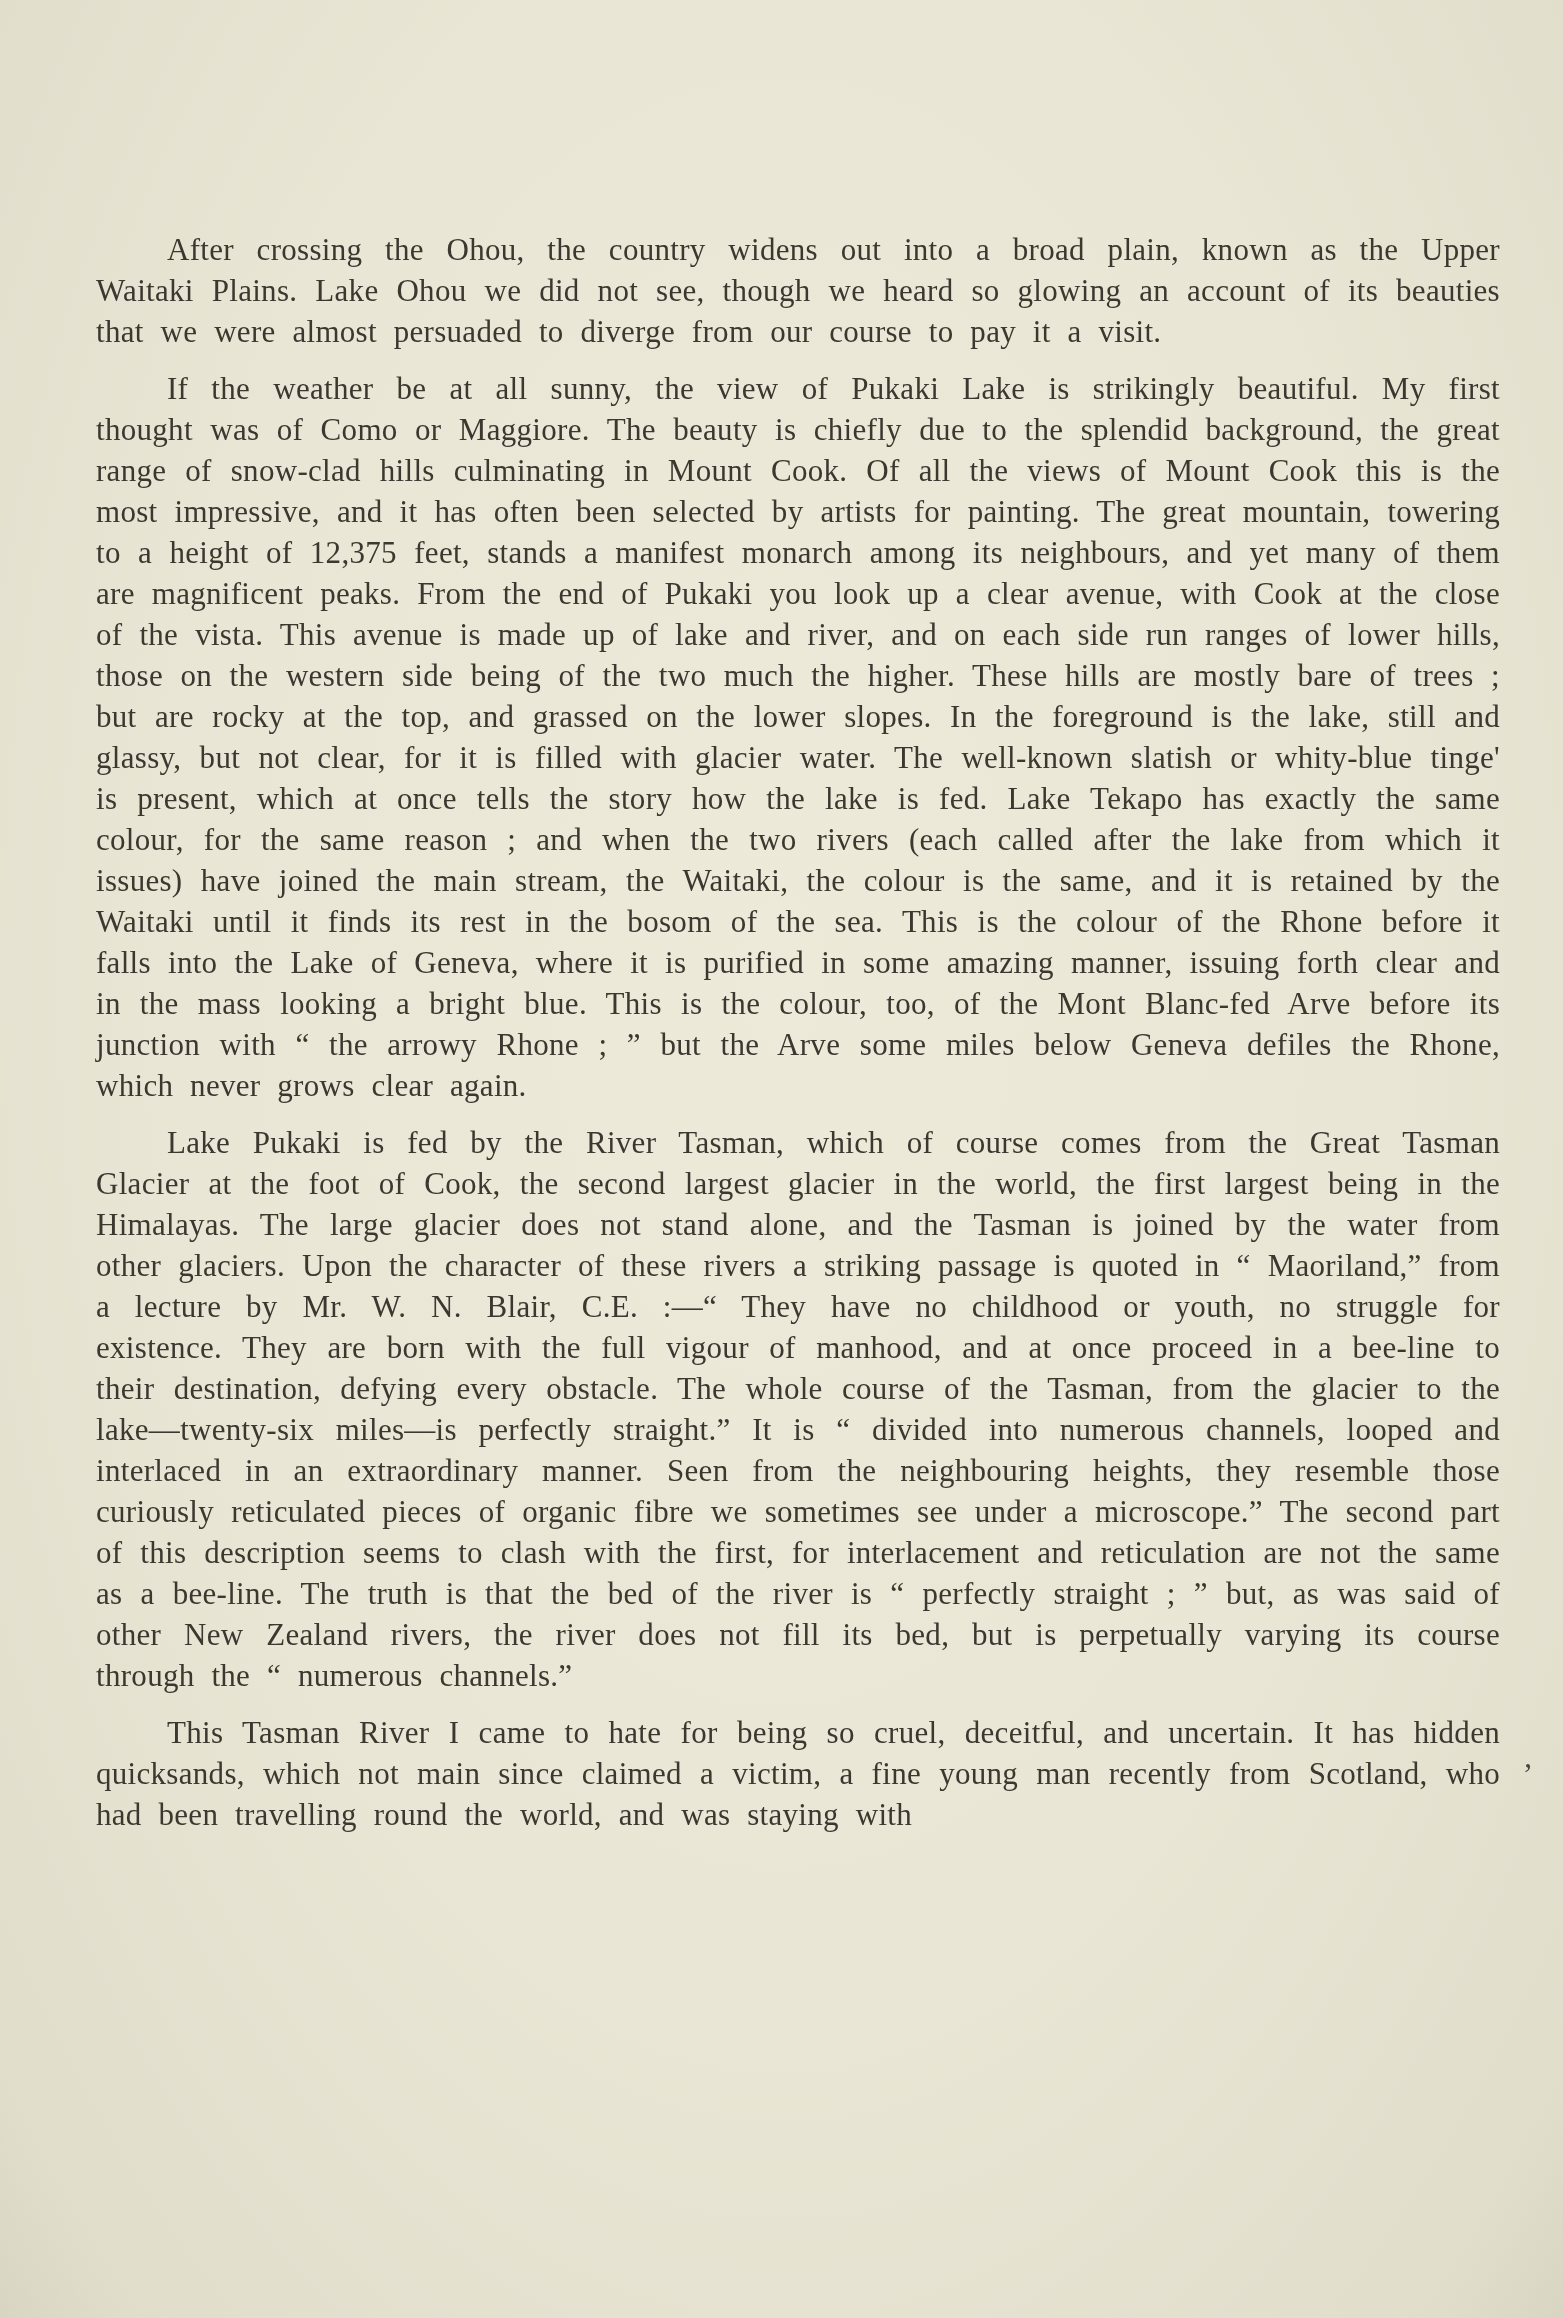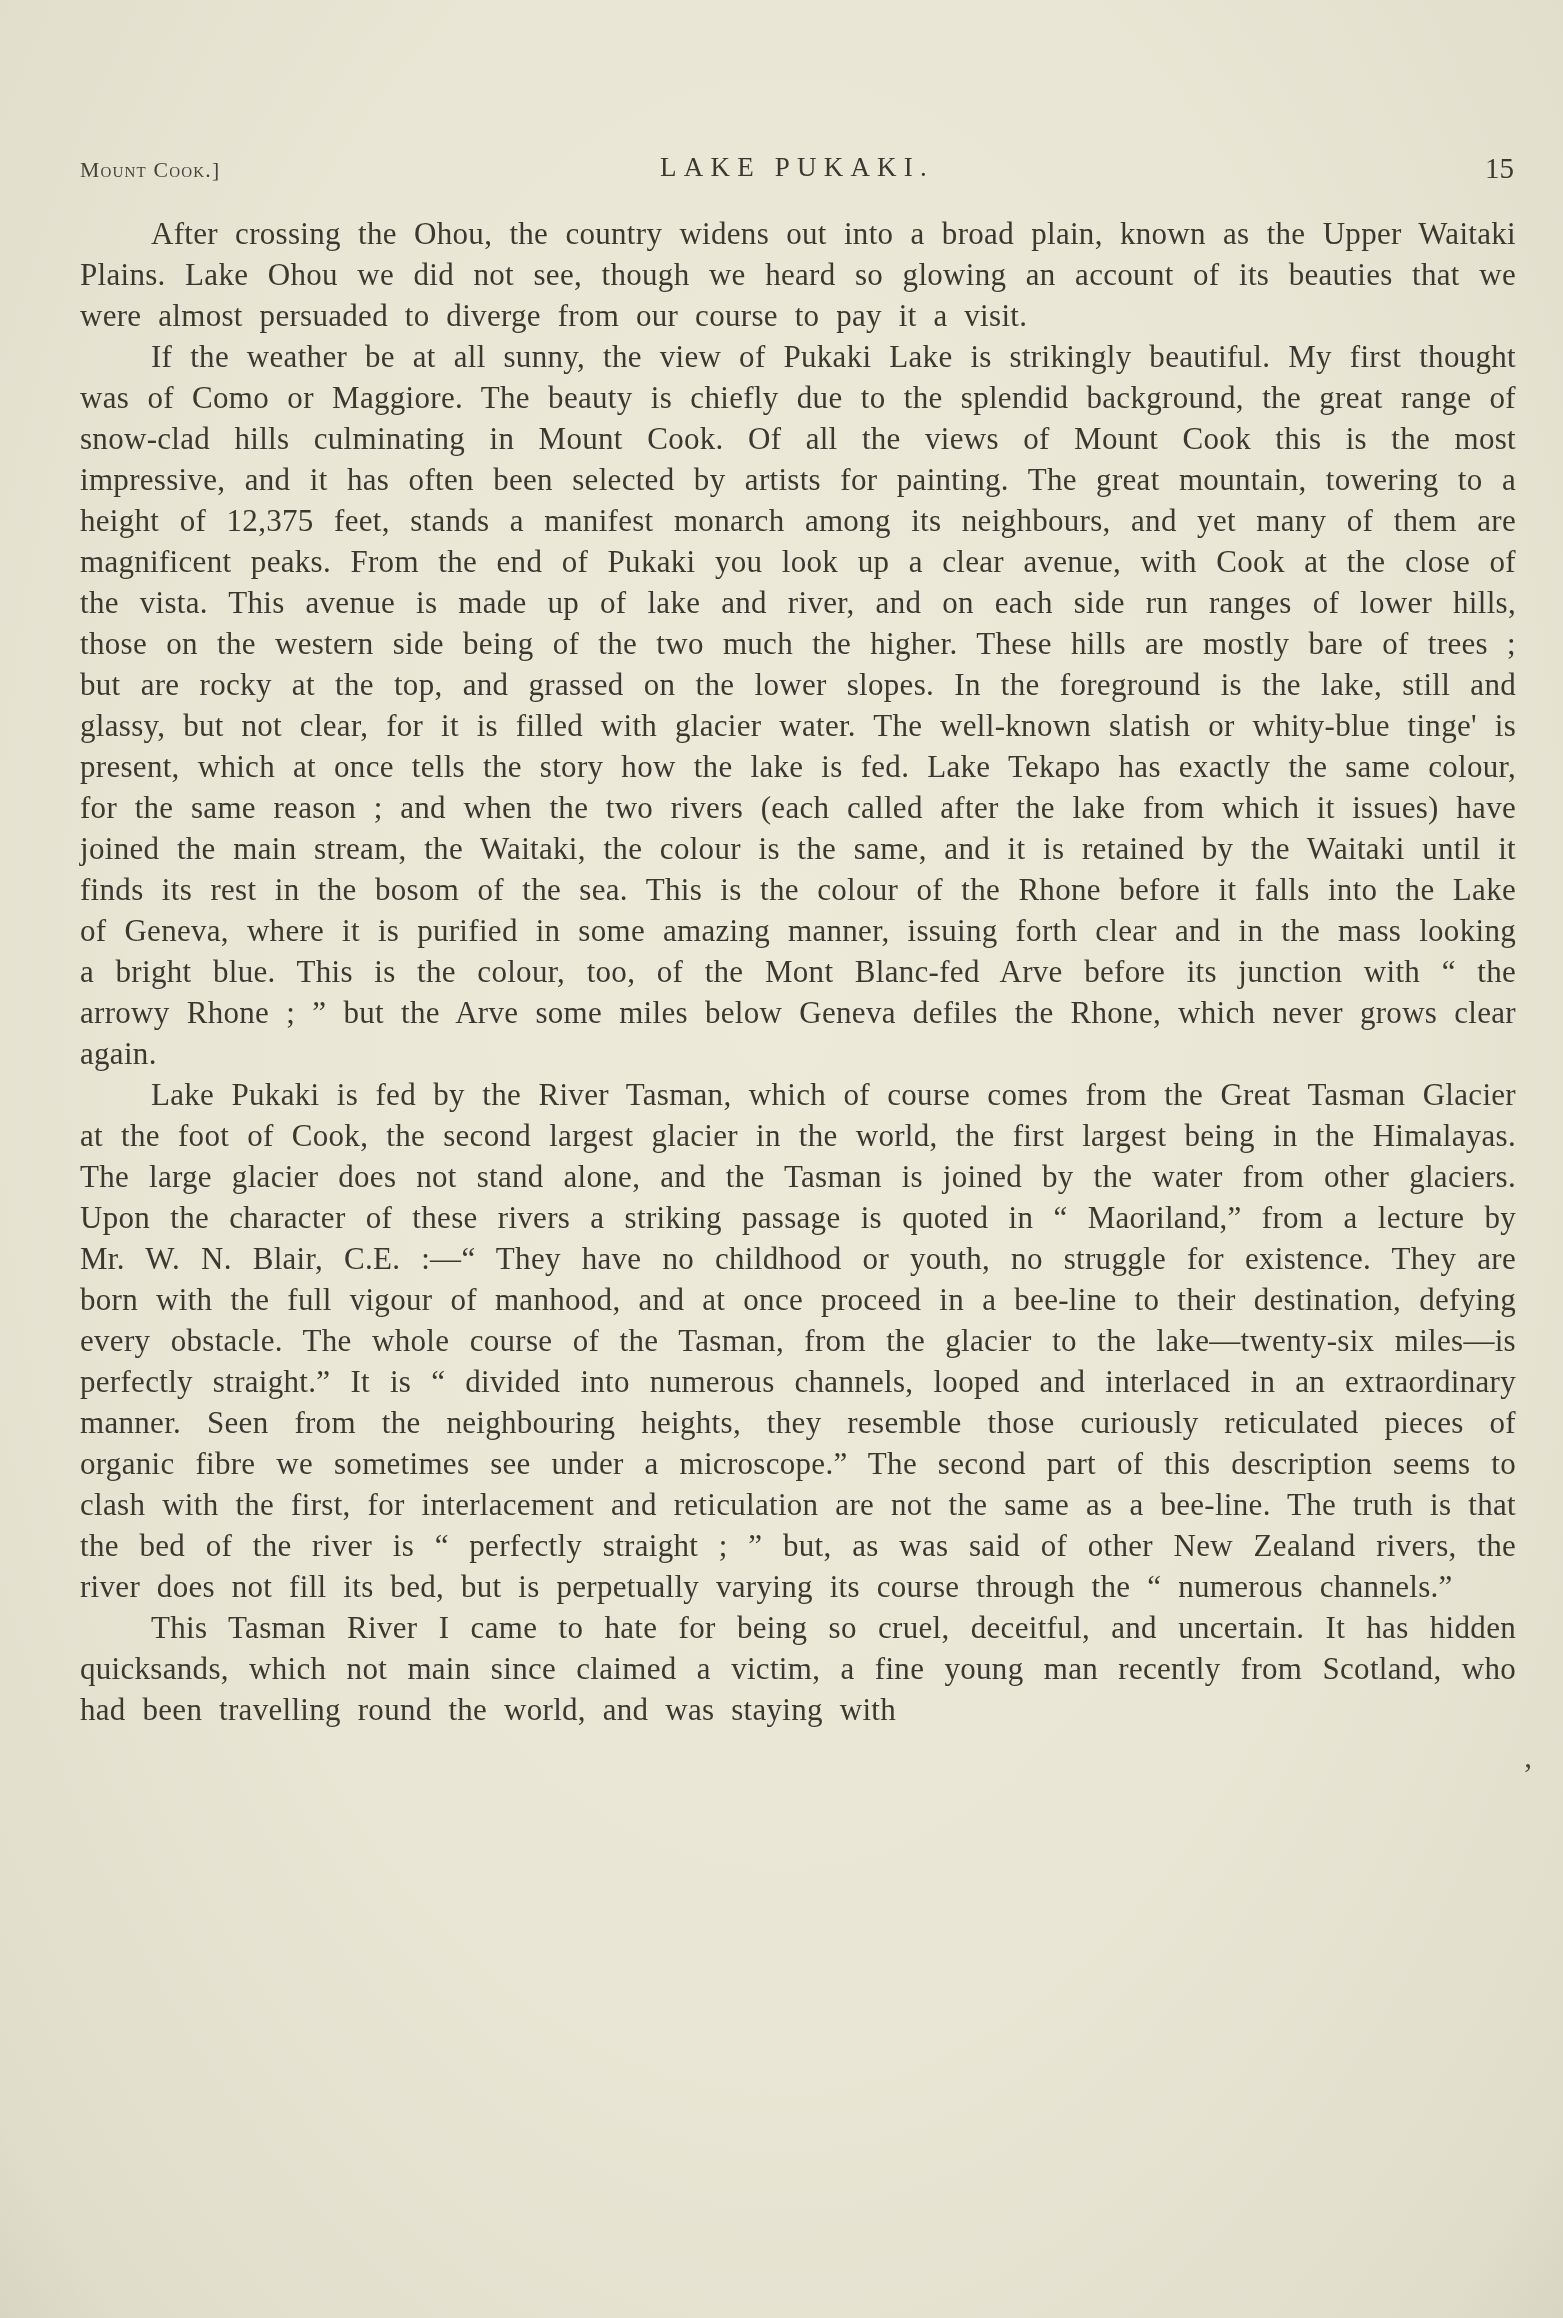--- a/index.html
+++ b/index.html
@@ -58,41 +58,36 @@
     top: 213px;
     left: 80px;
     width: 1436px;
     font-size: 31px;
     line-height: 41px;
     text-align: justify;
     letter-spacing: 0.3px;
     word-spacing: 8.8px;
   }
   .para {
-    margin: 0;
+    margin: 16px;
     text-indent: 71px;
   }
   .stray-mark {
     position: absolute;
     right: 32px;
     top: 1739px;
     font-size: 31px;
     color: #4a463e;
   }
 </style>
 </head>
 <body>
 
 <div class="page">
 
-  <header class="running-head">
-    <span class="head-left">Mount Cook.]</span>
-    <span class="head-center">LAKE  PUKAKI.</span>
-    <span class="head-right">15</span>
-  </header>
 
   <main class="text-block">
     <p class="para">After crossing the Ohou, the country widens out into a broad plain, known as the Upper Waitaki Plains. Lake Ohou we did not see, though we heard so glowing an account of its beauties that we were almost persuaded to diverge from our course to pay it a visit.</p>
     <p class="para">If the weather be at all sunny, the view of Pukaki Lake is strikingly beautiful. My first thought was of Como or Maggiore. The beauty is chiefly due to the splendid background, the great range of snow-clad hills culminating in Mount Cook. Of all the views of Mount Cook this is the most impressive, and it has often been selected by artists for painting. The great mountain, towering to a height of 12,375 feet, stands a manifest monarch among its neighbours, and yet many of them are magnificent peaks. From the end of Pukaki you look up a clear avenue, with Cook at the close of the vista. This avenue is made up of lake and river, and on each side run ranges of lower hills, those on the western side being of the two much the higher. These hills are mostly bare of trees ; but are rocky at the top, and grassed on the lower slopes. In the foreground is the lake, still and glassy, but not clear, for it is filled with glacier water. The well-known slatish or whity-blue tinge' is present, which at once tells the story how the lake is fed. Lake Tekapo has exactly the same colour, for the same reason ; and when the two rivers (each called after the lake from which it issues) have joined the main stream, the Waitaki, the colour is the same, and it is retained by the Waitaki until it finds its rest in the bosom of the sea. This is the colour of the Rhone before it falls into the Lake of Geneva, where it is purified in some amazing manner, issuing forth clear and in the mass looking a bright blue. This is the colour, too, of the Mont Blanc-fed Arve before its junction with “ the arrowy Rhone ; ” but the Arve some miles below Geneva defiles the Rhone, which never grows clear again.</p>
     <p class="para">Lake Pukaki is fed by the River Tasman, which of course comes from the Great Tasman Glacier at the foot of Cook, the second largest glacier in the world, the first largest being in the Himalayas. The large glacier does not stand alone, and the Tasman is joined by the water from other glaciers. Upon the character of these rivers a striking passage is quoted in “ Maoriland,” from a lecture by Mr. W. N. Blair, C.E. :—“ They have no childhood or youth, no struggle for existence. They are born with the full vigour of manhood, and at once proceed in a bee-line to their destination, defying every obstacle. The whole course of the Tasman, from the glacier to the lake—twenty-six miles—is perfectly straight.” It is “ divided into numerous channels, looped and interlaced in an extraordinary manner. Seen from the neighbouring heights, they resemble those curiously reticulated pieces of organic fibre we sometimes see under a microscope.” The second part of this description seems to clash with the first, for interlacement and reticulation are not the same as a bee-line. The truth is that the bed of the river is “ perfectly straight ; ” but, as was said of other New Zealand rivers, the river does not fill its bed, but is perpetually varying its course through the “ numerous channels.”</p>
     <p class="para">This Tasman River I came to hate for being so cruel, deceitful, and uncertain. It has hidden quicksands, which not main since claimed a victim, a fine young man recently from Scotland, who had been travelling round the world, and was staying with</p>
   </main>
 
   <span class="stray-mark">,</span>
 

